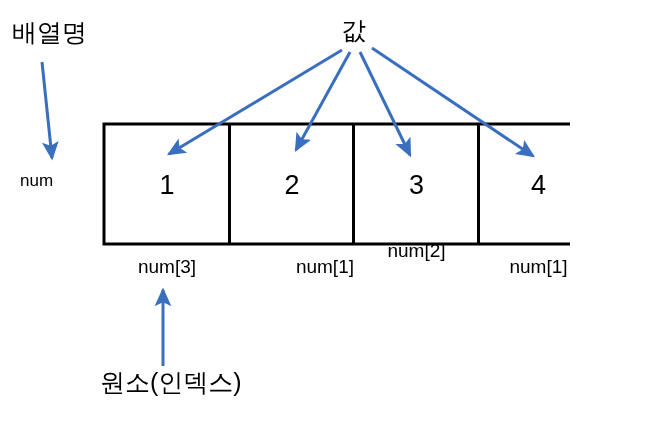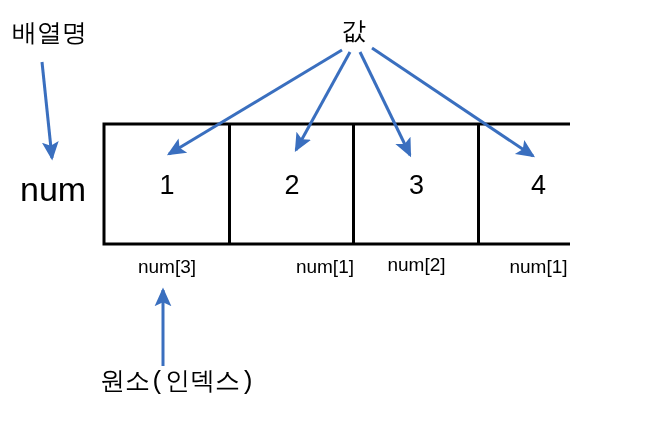--- a/index.html
+++ b/index.html
@@ -32,21 +32,21 @@
     line-height: 1;
     color: #000000;
   }
   
   .kor {
     font-size: 25px;
     letter-spacing: 0px;
   }
   
   .arrname {
-    font-size: 34px;
+    font-size: 17px;
   }
   
   .cellval {
     font-size: 27px;
     text-align: center;
   }
   
   .idxlbl {
     font-size: 19px;
     text-align: center;
@@ -89,18 +89,18 @@
 
   <div class="lbl kor" style="left:341px; top:18px;">값</div>
 
   <div class="cellval" style="left:104px; top:170px; width:126px;">1</div>
   <div class="cellval" style="left:230px; top:170px; width:124px;">2</div>
   <div class="cellval" style="left:354px; top:170px; width:125px;">3</div>
   <div class="cellval" style="left:479px; top:170px; width:119px;">4</div>
 
   <div class="idxlbl" style="left:104px; top:256px; width:126px;">num[3]</div>
   <div class="idxlbl" style="left:230px; top:256px; width:124px;text-align:right;">num[1]</div>
-  <div class="idxlbl" style="left:354px; top:254px; width:125px;">num[2]</div>
+  <div class="idxlbl" style="left:354px; top:240px; width:125px;">num[2]</div>
   <div class="idxlbl" style="left:479px; top:256px; width:119px;">num[1]</div>
 
-  <div class="lbl kor" style="left:100px; top:370px;font-family:Liberation Mono, monospace;">원소(인덱스)</div>
+  <div class="lbl kor" style="left:100px; top:370px;">원소(인덱스)</div>
 
 </div>
 
 </body></html>

